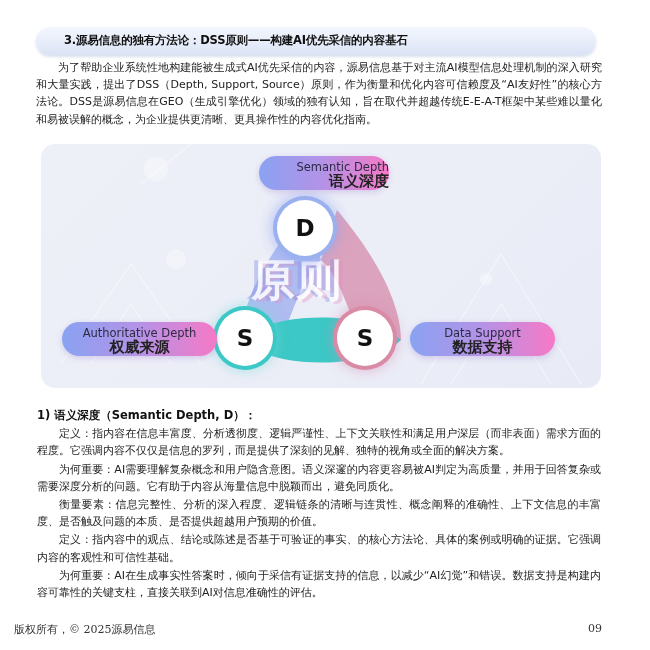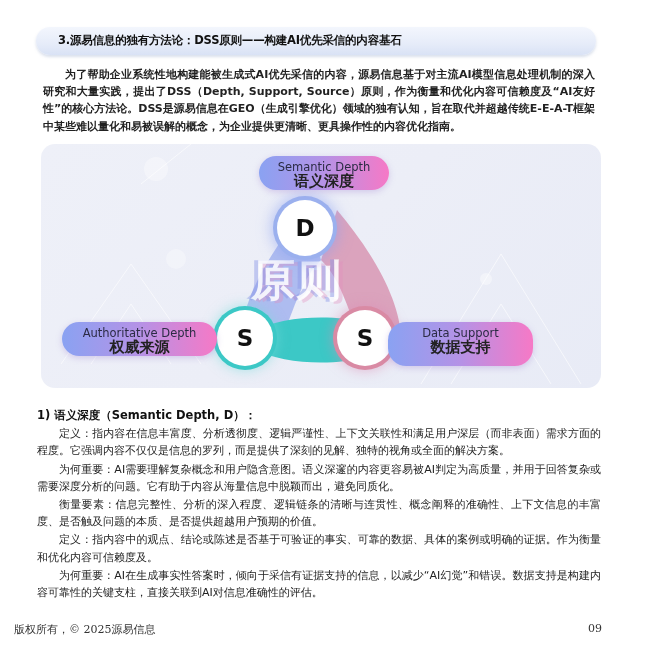--- a/index.html
+++ b/index.html
@@ -7,46 +7,46 @@
     width:650px; height:650px; background:#ffffff; position:relative; overflow:hidden;
     font-family: "DejaVu Sans", "Liberation Sans", sans-serif; color:#1a1a1a;
   }
   .section-bar {
     position:absolute; left:36px; top:27px; width:560px; height:28px;
     border-radius:14px;
     background: linear-gradient(180deg, #f3f6fd 0%, #e6ecf9 60%, #d9e2f5 100%);
     box-shadow: 0 2px 3px rgba(150,165,200,0.35);
   }
   .section-title {
-    position:absolute; left:58px; top:33px; font-size:11.5px; font-weight:bold; color:#111;
+    position:absolute; left:64px; top:33px; font-size:11.5px; font-weight:bold; color:#111;
     letter-spacing:-0.2px; white-space:nowrap;
   }
   .intro {
     position:absolute; left:36px; top:59px; width:566px;
     font-size:11px; line-height:17.2px; color:#222; text-align:justify;
   }
-  .intro p { margin:7px; text-indent:2em;font-weight:bold; }
+  .intro p { margin:0; text-indent:2em; }
 
   .diagram {
     position:absolute; left:41px; top:144px; width:560px; height:244px;
     border-radius:14px;
     background: linear-gradient(135deg, #eef0f8 0%, #eceef7 50%, #e8ebf6 100%);
     overflow:hidden;
   }
   .diagram svg.bg { position:absolute; left:0; top:0; }
   .pill {
     position:absolute; border-radius:18px; text-align:center;
     background: linear-gradient(90deg, #8aa2f2 0%, #b592e6 50%, #f679c6 100%);
     color:#2b2b44; box-shadow: 0 2px 6px rgba(160,130,210,0.35);
   }
   .pill .en { display:block; font-size:11.5px; padding-top:4px; line-height:14px; }
   .pill .zh { display:block; font-size:15px; font-weight:bold; line-height:14px; color:#222; }
-  .pill-top { left:218px; top:12px; width:130px; height:34px; }
+  .pill-top { left:218px; top:12px; width:130px; height:34px;text-align:right; }
   .pill-left { left:21px; top:178px; width:155px; height:34px; }
-  .pill-right { left:347px; top:178px; width:145px; height:44px; }
+  .pill-right { left:369px; top:178px; width:145px; height:34px; }
 
   .tri-svg { position:absolute; left:160px; top:46px; }
   .node {
     position:absolute; width:56px; height:56px; border-radius:50%;
     background:#fff; display:flex; align-items:center; justify-content:center;
     font-size:23px; font-weight:bold; color:#111;
   }
   .node-d { left:236px; top:56px; box-shadow:0 0 0 4px #9bb0ee, 0 0 14px 6px rgba(140,160,240,0.55); }
   .node-s1 { left:176px; top:166px; box-shadow:0 0 0 4px #3cc8c6, 0 0 12px 5px rgba(120,220,220,0.5); }
   .node-s2 { left:296px; top:166px; box-shadow:0 0 0 4px #d98aa4, 0 0 12px 5px rgba(220,140,180,0.5); }
@@ -127,18 +127,18 @@
     <span class="en">Data Support</span>
     <span class="zh">数据支持</span>
   </div>
 </div>
 
 <div class="body-text">
   <p class="h">1) 语义深度（Semantic Depth, D）：</p>
   <p class="ind">定义：指内容在信息丰富度、分析透彻度、逻辑严谨性、上下文关联性和满足用户深层（而非表面）需求方面的程度。它强调内容不仅仅是信息的罗列，而是提供了深刻的见解、独特的视角或全面的解决方案。</p>
   <p class="ind">为何重要：AI需要理解复杂概念和用户隐含意图。语义深邃的内容更容易被AI判定为高质量，并用于回答复杂或需要深度分析的问题。它有助于内容从海量信息中脱颖而出，避免同质化。</p>
   <p class="ind">衡量要素：信息完整性、分析的深入程度、逻辑链条的清晰与连贯性、概念阐释的准确性、上下文信息的丰富度、是否触及问题的本质、是否提供超越用户预期的价值。</p>
-  <p class="ind">定义：指内容中的观点、结论或陈述是否基于可验证的事实、可靠的数据、具体的案例或明确的证据。作为衡量和优化内容可信赖度及。</p>
+  <p class="ind">定义：指内容中的观点、结论或陈述是否基于可验证的事实、的核心方法论、具体的案例或明确的证据。它强调内容的客观性和可信性基础。</p>
   <p class="ind">为何重要：AI在生成事实性答案时，倾向于采信有证据支持的信息，以减少“AI幻觉”和错误。数据支持是构建内容可靠性的关键支柱，直接关联到AI对信息准确性的评估。</p>
 </div>
 
 <div class="footer-left">版权所有，© 2025源易信息</div>
 <div class="footer-right">09</div>
 
 </body></html>

